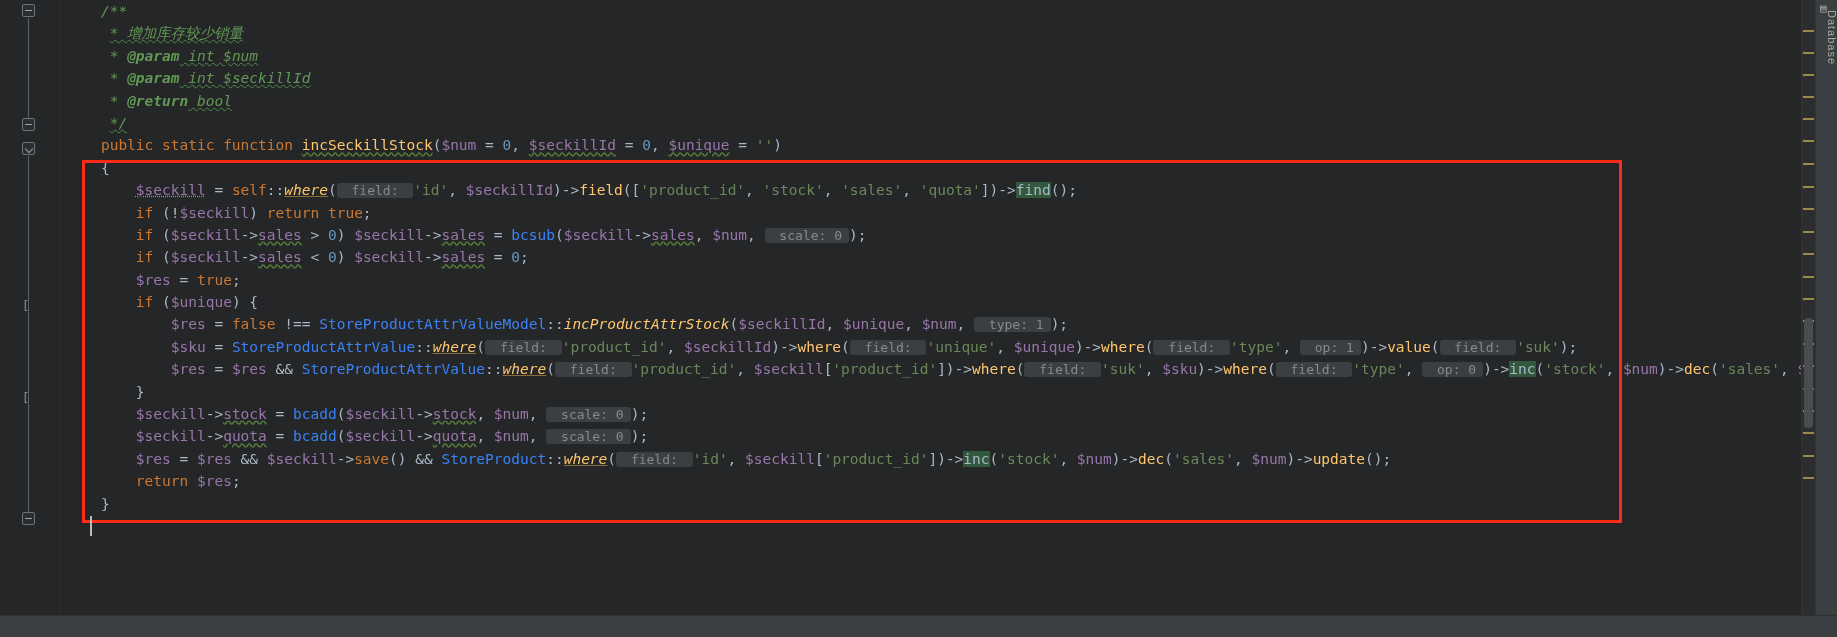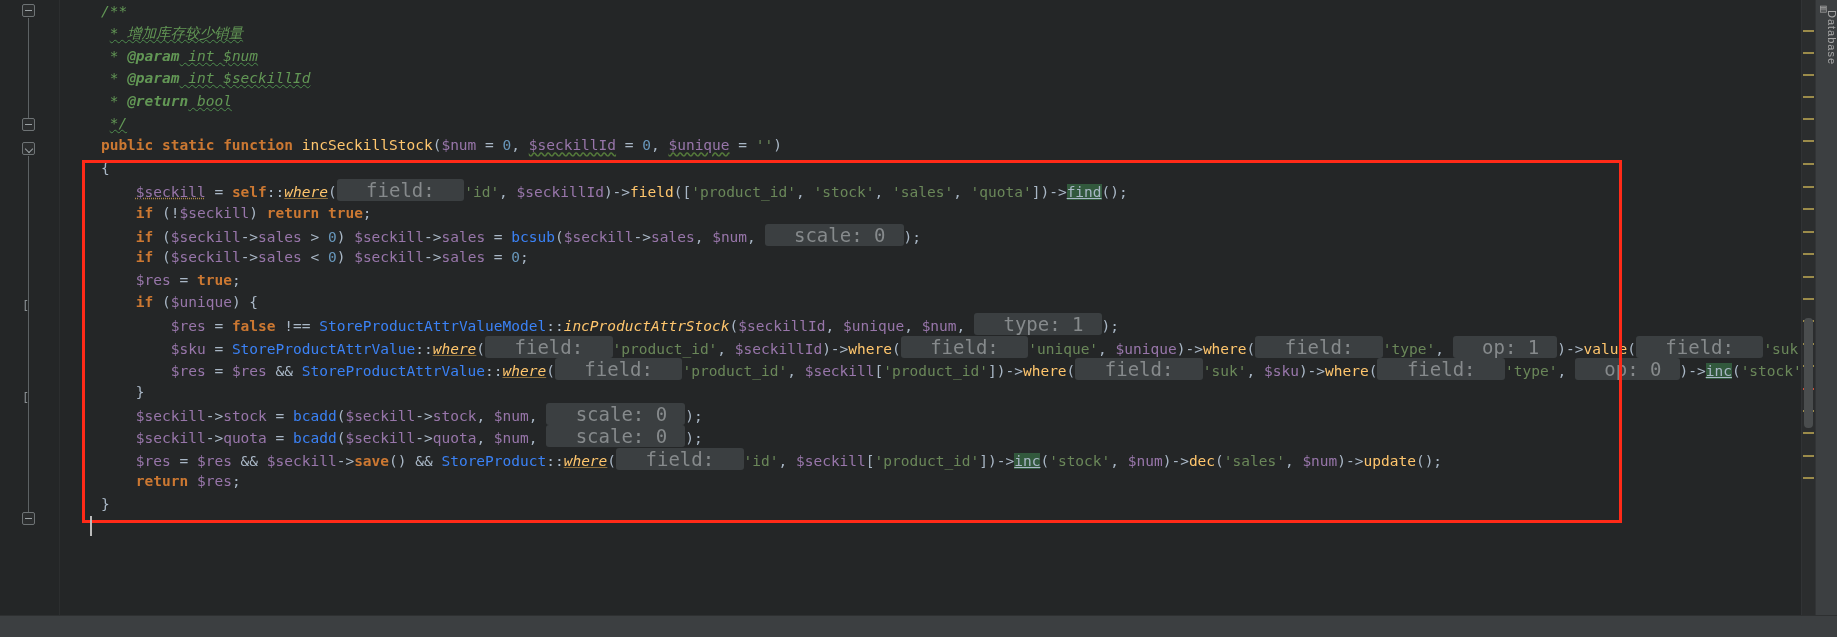--- a/index.html
+++ b/index.html
@@ -92,50 +92,50 @@
     line-height: 22.4px;
     white-space: pre;
   }
   .code-line {
     height: 22.4px;
     white-space: pre;
     padding-left: 6px;
   }
 
   
-  .kw      { color: #cc7832; font-weight: bold; }
+  .kw      { color: #cc7832; font-weight: normal; }
   .fn      { color: #ffc66d; }
   .fn-i    { color: #ffc66d; font-style: italic; text-decoration: underline; text-decoration-color: #8a6d3b; }
   .fn-it   { color: #ffc66d; font-style: italic; text-align: right; }
   .cls     { color: #3b82f6; }
   .var     { color: #9876aa; }
   .var-u   { color: #9876aa; text-decoration: underline; text-decoration-color: #6a5a7a; }
   .str     { color: #6a8759; }
   .num     { color: #6897bb; }
   .pun     { color: #a9b7c6; }
   .op      { color: #a9b7c6; }
   .cmt     { color: #629755; font-style: italic; }
   .cmt-b   { color: #629755; font-style: italic; font-weight: bold; }
   .prop    { color: #9876aa; text-align: right; }
   .sq      { text-decoration: underline; text-decoration-style: wavy; text-decoration-color: #4e8c4e; text-decoration-thickness: 1px; }
-  .sq-g    { text-decoration-style: wavy; text-decoration-color: #547a3a; }
+  .sq-g    { text-decoration: underline; text-decoration-style: wavy; text-decoration-color: #547a3a; }
   .sq-y    { text-decoration: underline; text-decoration-style: dotted; text-decoration-color: #b08a4a; }
 
   
   .hint {
     background: #3b3f41;
     color: #868a8c;
     border-radius: 3px;
-    padding: 0 18px;
-    font-size: 19px;
+    padding: 0 7px;
+    font-size: 13px;
     font-style: normal;
   }
 
   
-  .hl-find { background: #32593d; color: #a9b7c6; text-decoration: underline; }
+  .hl-find { background: #32593d; color: #a9b7c6; }
 
   
   #red-rect {
     position: absolute;
     pointer-events: none;
     border: 3px solid #ff2a18;
     left: 22px;
     top: 160px;
     width: 1540px;
     height: 363px;

